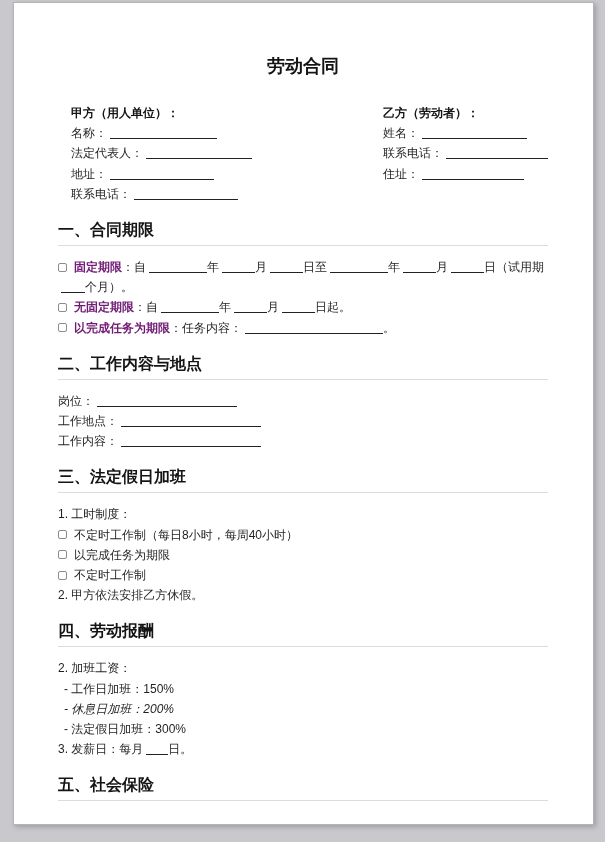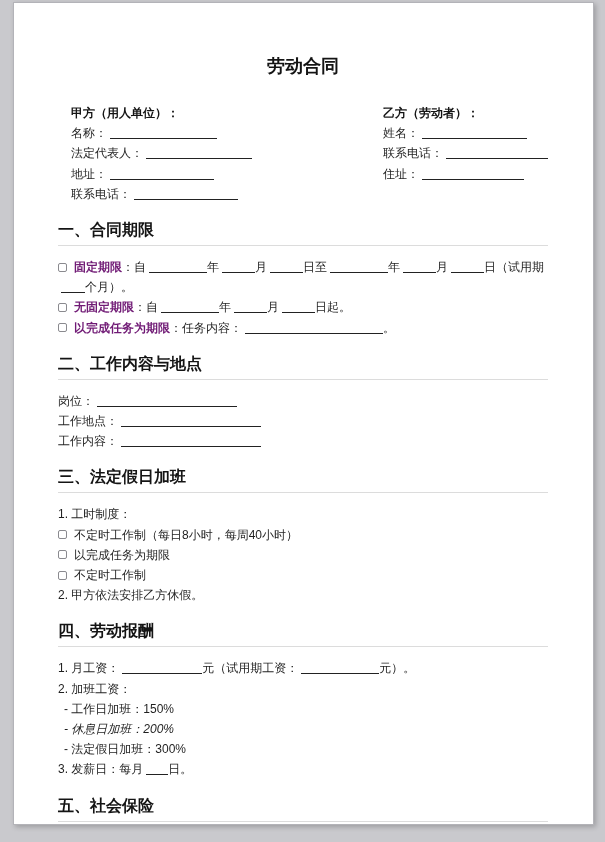--- a/index.html
+++ b/index.html
@@ -116,21 +116,20 @@
             <div class="line"><span>1. 工时制度：</span></div>
             <div class="line"><span class="cb"></span><span>不定时工作制（每日8小时，每周40小时）</span></div>
             <div class="line"><span class="cb"></span><span>以完成任务为期限</span></div>
             <div class="line"><span class="cb"></span><span>不定时工作制</span></div>
             <div class="line"><span>2. 甲方依法安排乙方休假。</span></div>
           </div>
         </div>
         <div class="section">
           <h2>四、劳动报酬</h2>
           <div class="lines">
-            <div class="line"><span>1. 月工资：</span><span class="blank" style="width: 80px;"></span><span>元（试用期工资：</span><span class="blank" style="width: 78px;"></span><span>元）。</span></div>
             <div class="line"><span>2. 加班工资：</span></div>
             <div class="line" style="padding-left: 6px;"><span>- 工作日加班：150%</span></div>
             <div class="line" style="padding-left: 6px; font-style: italic;"><span>- 休息日加班：200%</span></div>
             <div class="line" style="padding-left: 6px;"><span>- 法定假日加班：300%</span></div>
             <div class="line"><span>3. 发薪日：每月</span><span class="blank" style="width: 22px;"></span><span>日。</span></div>
           </div>
         </div>
         <div class="section">
           <h2>五、社会保险</h2>
         </div>

